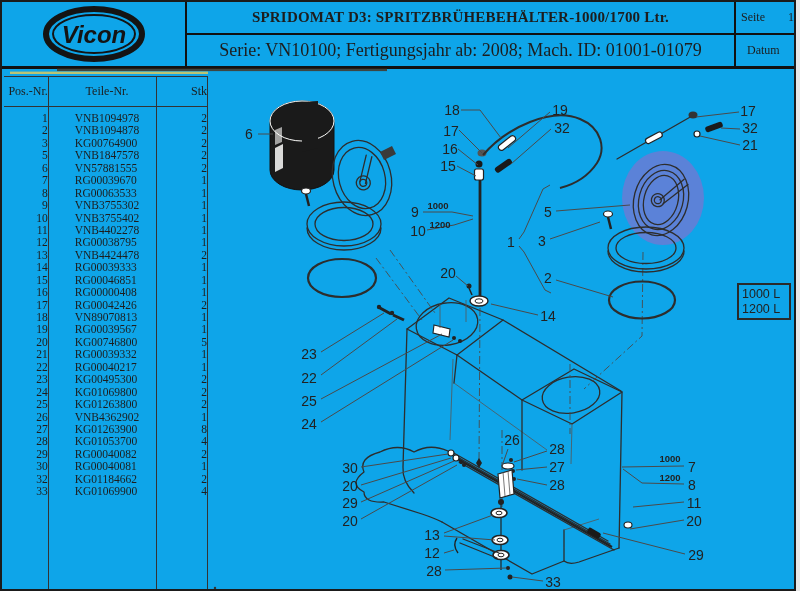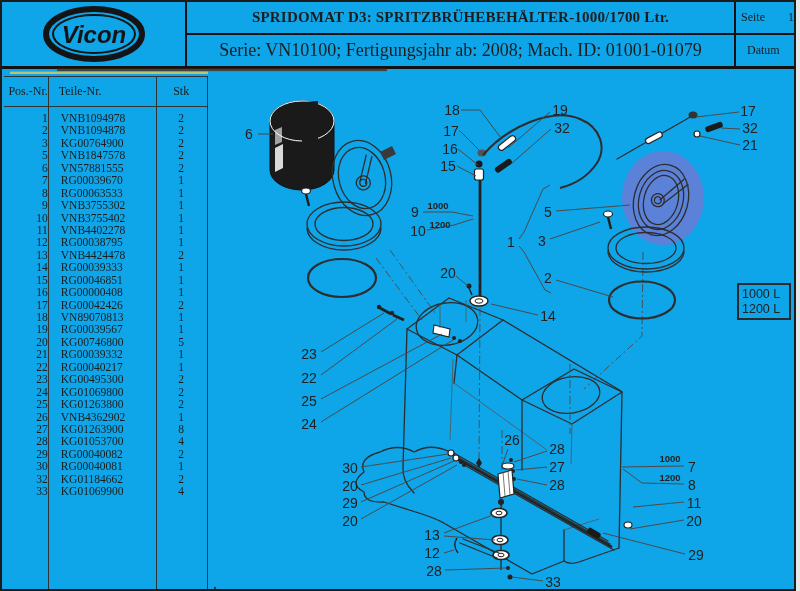--- a/index.html
+++ b/index.html
@@ -14,23 +14,23 @@
   .hdr-serie{flex:1;display:flex;align-items:center;justify-content:center;font-size:18px;}
   .hdr-right{width:62px;border-left:2px solid #111;display:flex;flex-direction:column;font-size:12px;}
   .hdr-seite{height:31px;border-bottom:2px solid #111;display:flex;align-items:center;padding:0 4px 0 5px;justify-content:space-between;}
   .hdr-datum{flex:1;display:flex;align-items:center;padding-left:11px;}
   
   .ptable{position:absolute;left:2px;top:74px;width:204px;height:513px;border-top:1.5px solid #333;
           border-right:1.5px solid #333;box-sizing:border-box;font-size:11.5px;}
   .vline{position:absolute;top:0;bottom:0;width:0;border-left:1.5px solid #333;}
   .thead{height:29px;border-bottom:1.5px solid #333;display:flex;align-items:center;font-size:12px;}
   .col-pos{width:44px;text-align:right;}
-  .col-part{width:108px;padding-left:13px;box-sizing:border-box;}
-  .col-stk{width:52px;text-align:center;}
-  .thead .col-part{padding-left:11px;}
+  .col-part{width:108px;padding-left:27px;box-sizing:border-box;}
+  .col-stk{width:52px;text-align:right;}
+  .thead .col-part{text-align:center;padding-left:11px;}
   .trow{display:flex;height:12.45px;line-height:12.45px;}
   .trows{padding-top:5px;}
   
   .diagram{position:absolute;left:0;top:0;width:800px;height:591px;}
   .callout{font-family:"Liberation Sans",sans-serif;font-size:14px;fill:#222;}
   .callout-tag{font-family:"Liberation Sans",sans-serif;font-size:9.5px;font-weight:bold;fill:#222;}
   .leader{fill:none;stroke:#4a4a4a;stroke-width:1;}
   .ln{fill:none;stroke:#2d2d2d;stroke-width:1.3;stroke-linejoin:round;stroke-linecap:round;}
   .lnthin{fill:none;stroke:#555;stroke-width:.8;}
   .cl{fill:none;stroke:#4a4a4a;stroke-width:.9;stroke-dasharray:8 3 2 3;}

